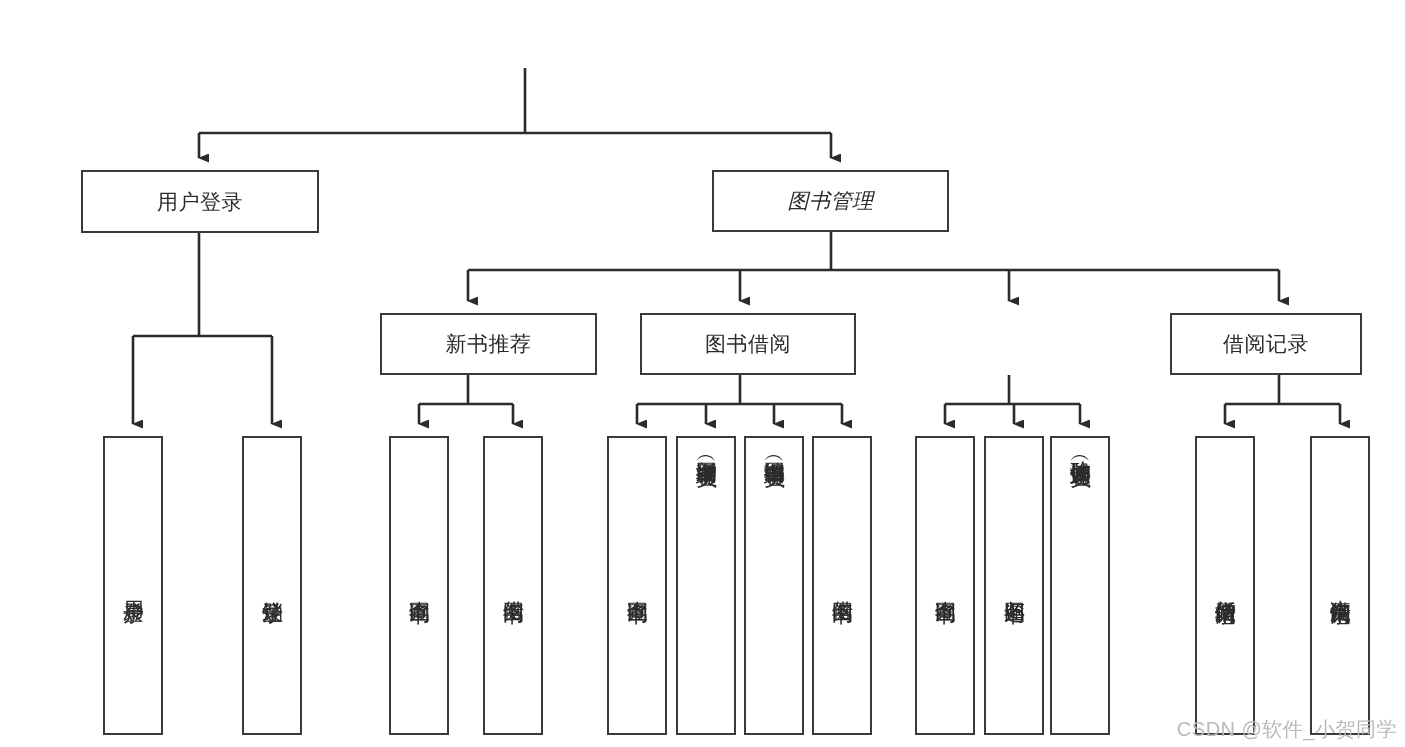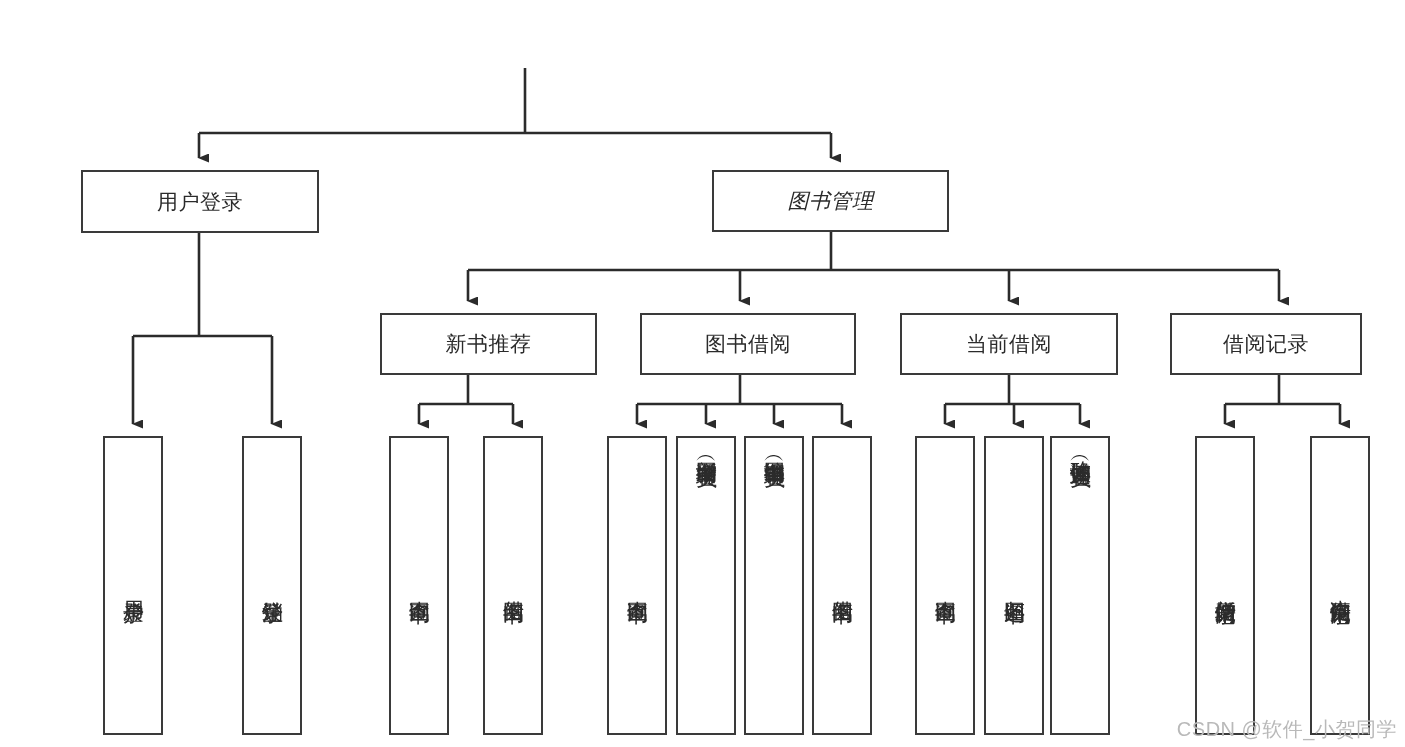--- a/index.html
+++ b/index.html
@@ -140,23 +140,20 @@
   <div class="node level-1" style="left:712px; top:170px; width:237px; height:62px;font-style:italic;">
     <span class="node-label">图书管理</span>
   </div>
 
   <div class="node level-2" style="left:380px; top:313px; width:217px; height:62px;">
     <span class="node-label">新书推荐</span>
   </div>
   <div class="node level-2" style="left:632px; top:313px; width:216px; height:62px;margin-left:8px;">
     <span class="node-label">图书借阅</span>
   </div>
-  <div class="node level-2" style="left:900px; top:313px; width:218px; height:62px;">
-    <span class="node-label">当前借阅</span>
-  </div>
   <div class="node level-2" style="left:1170px; top:313px; width:192px; height:62px;">
     <span class="node-label">借阅记录</span>
   </div>
 
   <div class="node leaf leaf-center" style="left:103px; top:436px; width:60px; height:299px;">
     <span class="node-label">用户登录</span>
   </div>
   <div class="node leaf leaf-center" style="left:242px; top:436px; width:60px; height:299px;">
     <span class="node-label">注销登录</span>
   </div>

